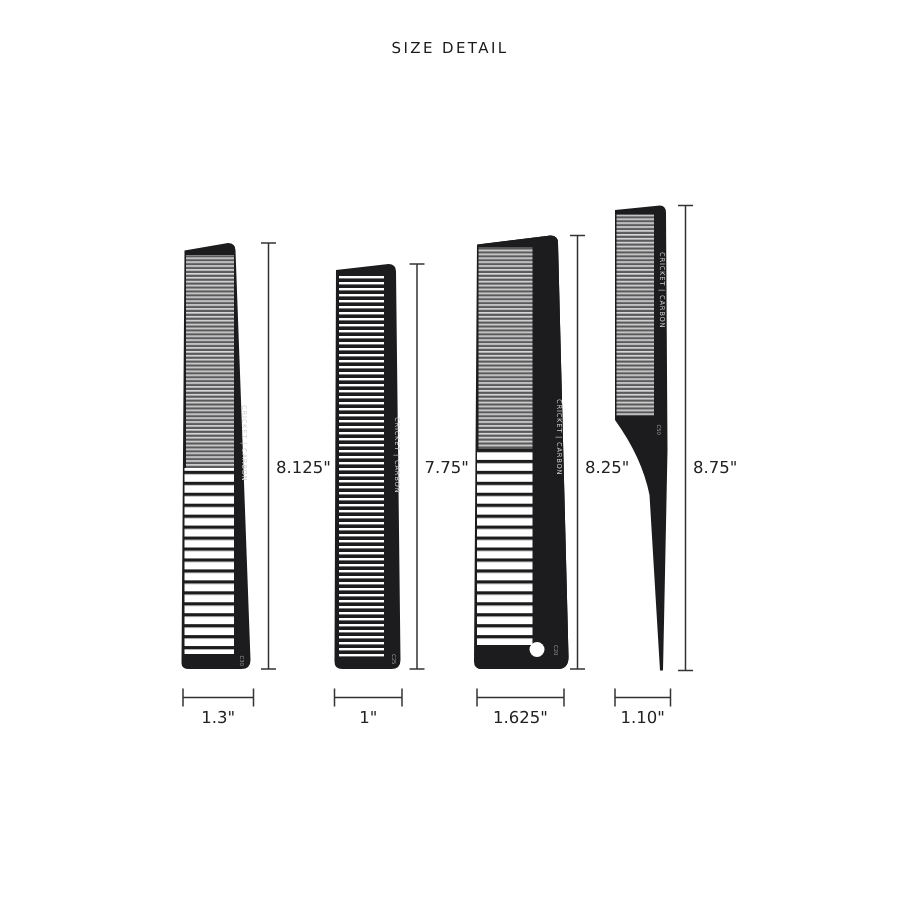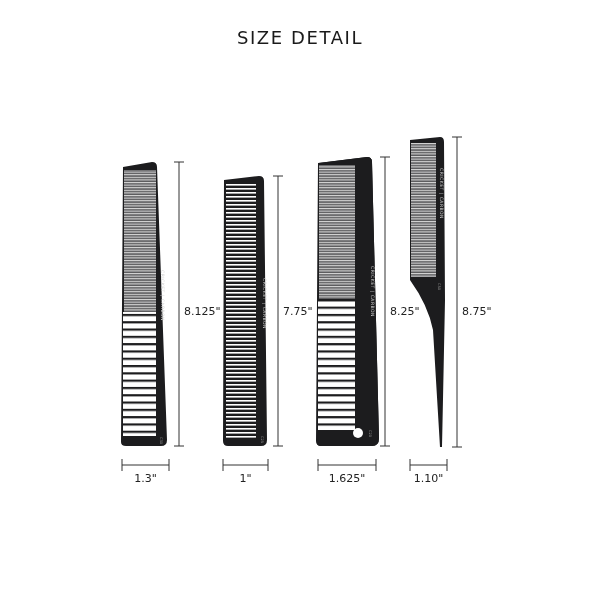--- a/index.html
+++ b/index.html
@@ -1,17 +1,17 @@
 <!DOCTYPE html>
 <html><head>
 <meta charset="utf-8">
 <style>
   html, body { margin: 0; padding: 0; background: #ffffff; }
   body { width: 600px; height: 600px; position: relative; overflow: hidden; font-family: "Liberation Sans", sans-serif; }
-  .title { position: absolute; top: 27px; left: 0; width: 600px; text-align: center; font-size: 18px; letter-spacing: 1.6px; color: #1a1a1a; font-family: "DejaVu Sans", sans-serif; }
+  .title { position: absolute; top: 27px; left: 0; width: 600px; text-align: center; font-size: 10px; letter-spacing: 1.6px; color: #1a1a1a; font-family: "DejaVu Sans", sans-serif; }
   svg.stage { position: absolute; left: 0; top: 0; }
   .dim-label { position: absolute; font-size: 11px; color: #222; font-family: "DejaVu Sans", sans-serif; }
   .h-label { position: absolute; font-size: 11px; color: #222; font-family: "DejaVu Sans", sans-serif; text-align: center; }
 </style>
 </head>
 <body>
 
 <div class="title">SIZE DETAIL</div>
 
 <svg class="stage" width="600" height="600" viewBox="0 0 600 600">

